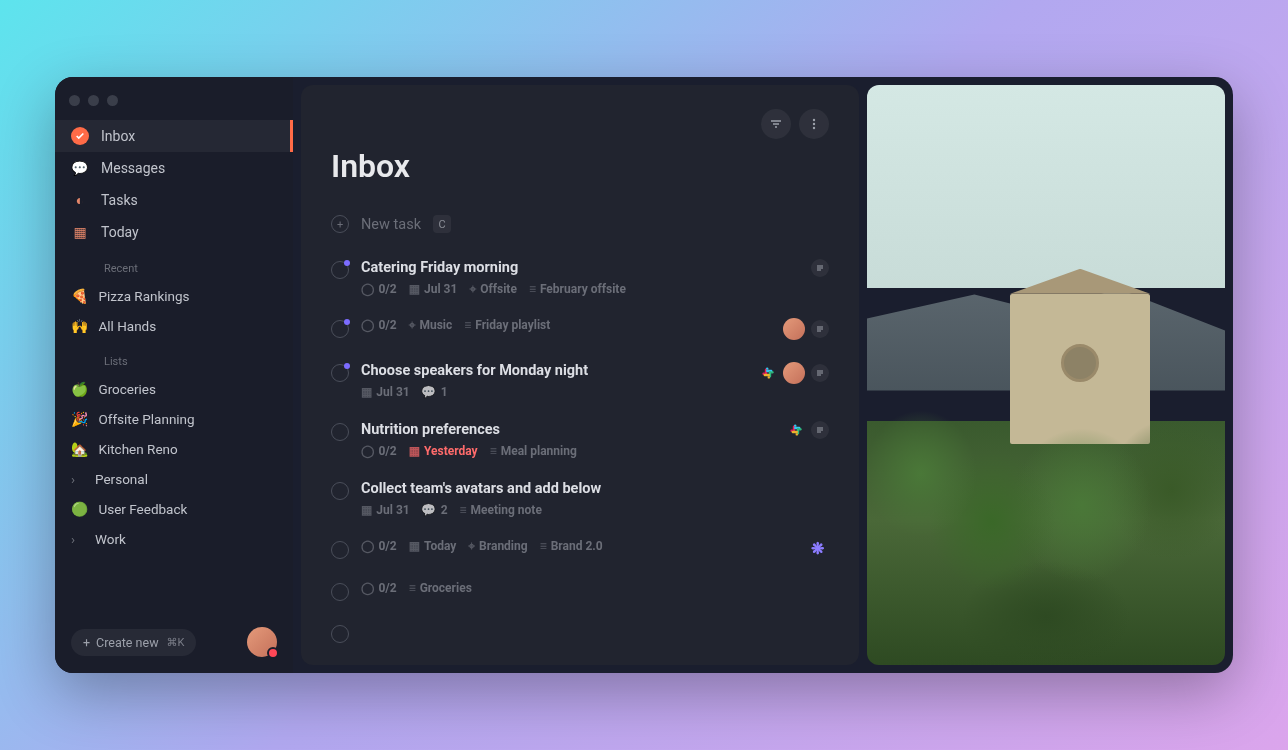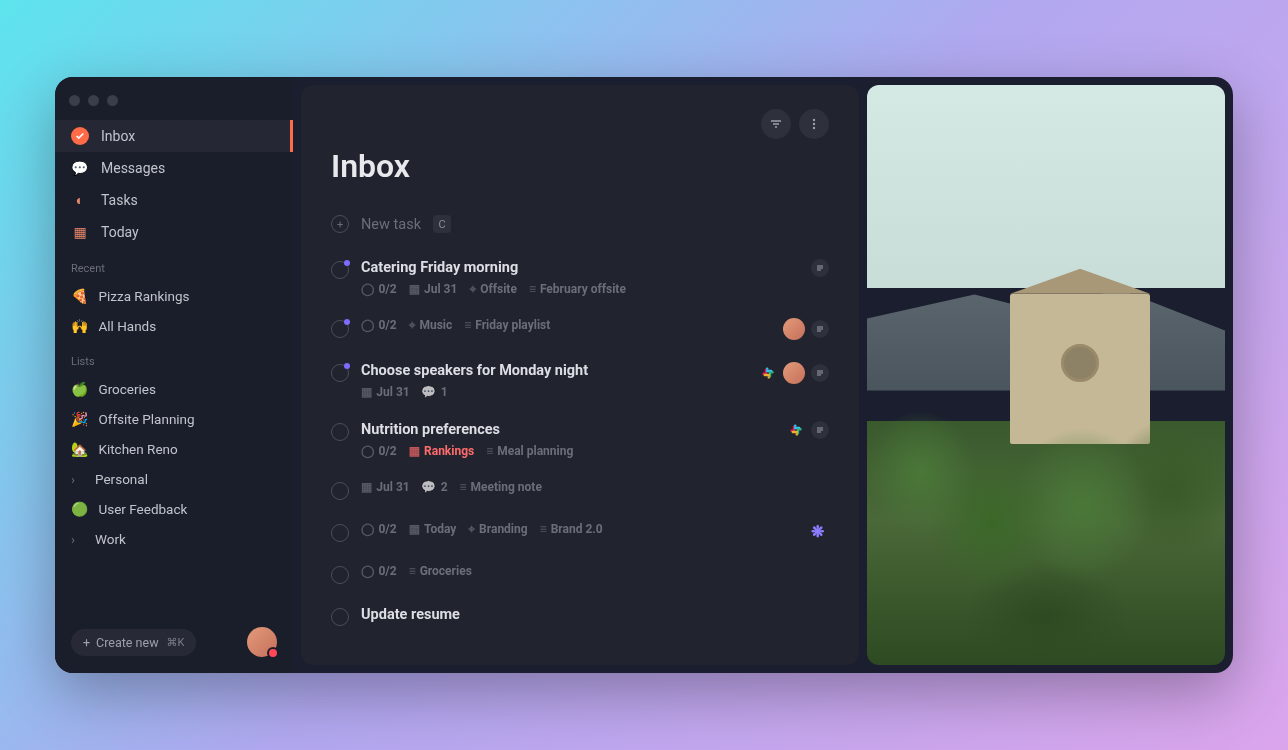--- a/index.html
+++ b/index.html
@@ -6,21 +6,21 @@
 body { width:1288px; height:750px; overflow:hidden; background:linear-gradient(135deg,#5de4ed 0%,#b1a8f0 50%,#dba5ec 100%); display:flex; align-items:center; justify-content:center; }
 .app-window { width:1178px; height:596px; background:#1a1e2e; border-radius:18px; display:flex; overflow:hidden; box-shadow:0 20px 60px rgba(0,0,0,.3); position:relative; }
 .sidebar { width:238px; background:#1a1d2a; display:flex; flex-direction:column; padding-top:12px; position:relative; }
 .traffic-lights { display:flex; gap:8px; padding:6px 14px 14px; }
 .tl { width:11px; height:11px; border-radius:50%; background:#3a3e4a; }
 .nav-item { display:flex; align-items:center; gap:12px; padding:7px 16px; color:#c1c4cc; font-size:14px; cursor:pointer; position:relative; }
 .nav-item.active { background:rgba(255,255,255,.05); border-right:3px solid #ff6b47; }
 .nav-icon { width:18px; height:18px; display:flex; align-items:center; justify-content:center; font-size:14px; }
 .check-icon { width:18px; height:18px; border-radius:50%; background:#ff6b47; display:flex; align-items:center; justify-content:center; }
 .check-icon svg { width:10px; height:10px; }
-.section-label { font-size:11px; color:#6b6e78; padding:14px 16px 6px; text-transform:none; }
+.section-label { font-size:11px; color:#6b6e78; padding:14px 16px 6px; text-transform:none;margin-left:33px; }
 .list-item { display:flex; align-items:center; gap:10px; padding:7px 16px; color:#c1c4cc; font-size:13.5px; cursor:pointer; }
 .emoji { font-size:14px; }
 .chevron { width:14px; color:#6b6e78; }
 .sidebar-bottom { margin-top:auto; padding:16px; display:flex; align-items:center; justify-content:space-between; }
 .create-btn { display:flex; align-items:center; gap:6px; background:rgba(255,255,255,.06); border-radius:16px; padding:6px 12px; color:#9ca0aa; font-size:12.5px; cursor:pointer; }
 .kbd { font-size:11px; color:#7a7d88; margin-left:2px; }
 .avatar-badge { width:30px; height:30px; border-radius:50%; background:linear-gradient(135deg,#e49a7a,#c4705a); position:relative; }
 .status-dot { position:absolute; bottom:-2px; right:-2px; width:12px; height:12px; border-radius:50%; background:#ff4757; border:2px solid #1a1d2a; }
 .main-panel { flex:1; background:#21242f; border-radius:12px; margin:8px 0 8px 8px; display:flex; flex-direction:column; padding:24px 30px 0; overflow:hidden; }
 .main-header { display:flex; justify-content:flex-end; gap:8px; margin-bottom:8px; }
@@ -262,21 +262,21 @@
           <div class="task-check"></div>
           <div class="task-body">
             <div class="task-title">Nutrition preferences</div>
             <div class="task-meta">
               <span class="meta-item">
                 <span class="mi">◯</span>
                 <span>0/2</span>
               </span>
               <span class="meta-item meta-red">
                 <span class="mi">▦</span>
-                <span>Rankings</span>
+                <span>Yesterday</span>
               </span>
               <span class="meta-item">
                 <span class="mi">≡</span>
                 <span>Meal planning</span>
               </span>
             </div>
           </div>
           <div class="task-actions">
             <span class="slack-icon">
               <svg viewBox="0 0 20 20">
@@ -293,20 +293,21 @@
             <span class="lines-btn">
               <svg viewBox="0 0 10 10" stroke="#9ca0aa" stroke-width="1.2">
                 <path d="M2 3h6M2 5h6M2 7h4"></path>
               </svg>
             </span>
           </div>
         </div>
         <div class="task-item">
           <div class="task-check"></div>
           <div class="task-body">
+            <div class="task-title">Collect team's avatars and add below</div>
             <div class="task-meta">
               <span class="meta-item">
                 <span class="mi">▦</span>
                 <span>Jul 31</span>
               </span>
               <span class="meta-item">
                 <span class="mi">💬</span>
                 <span>2</span>
               </span>
               <span class="meta-item">
@@ -352,23 +353,20 @@
               </span>
               <span class="meta-item">
                 <span class="mi">≡</span>
                 <span>Groceries</span>
               </span>
             </div>
           </div>
         </div>
         <div class="task-item">
           <div class="task-check"></div>
-          <div class="task-body">
-            <div class="task-title">Update resume</div>
-          </div>
         </div>
       </div>
   </div>
 
   <div class="image-panel">
     <div class="mountain"></div>
     <div class="building">
         <div class="building-window"></div>
       </div>
     <div class="trees"></div>

